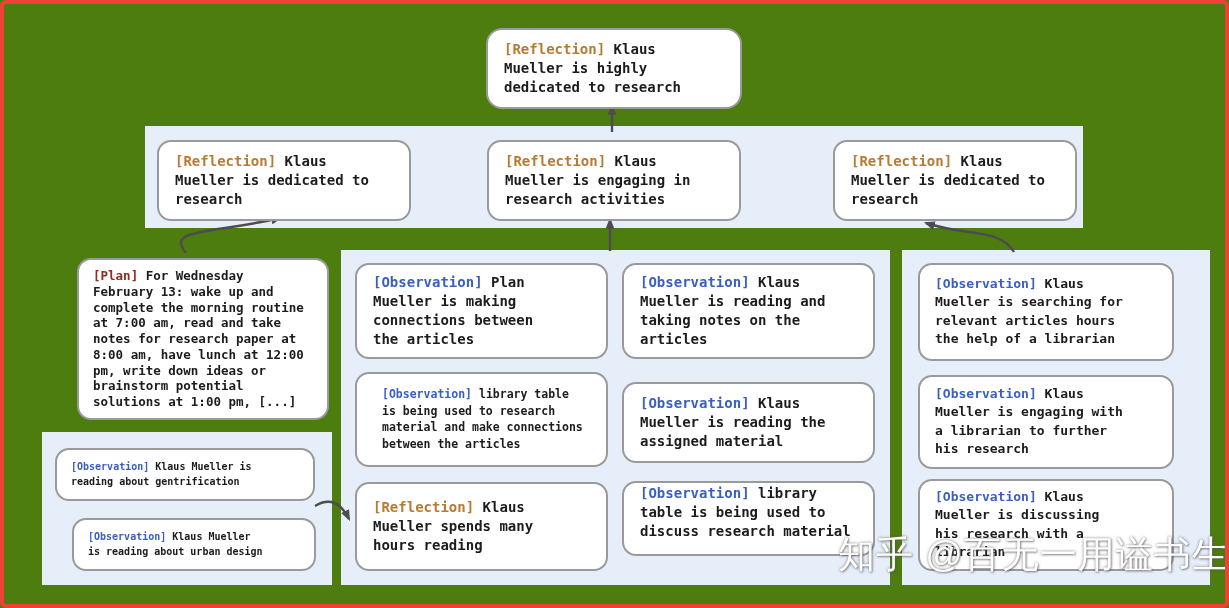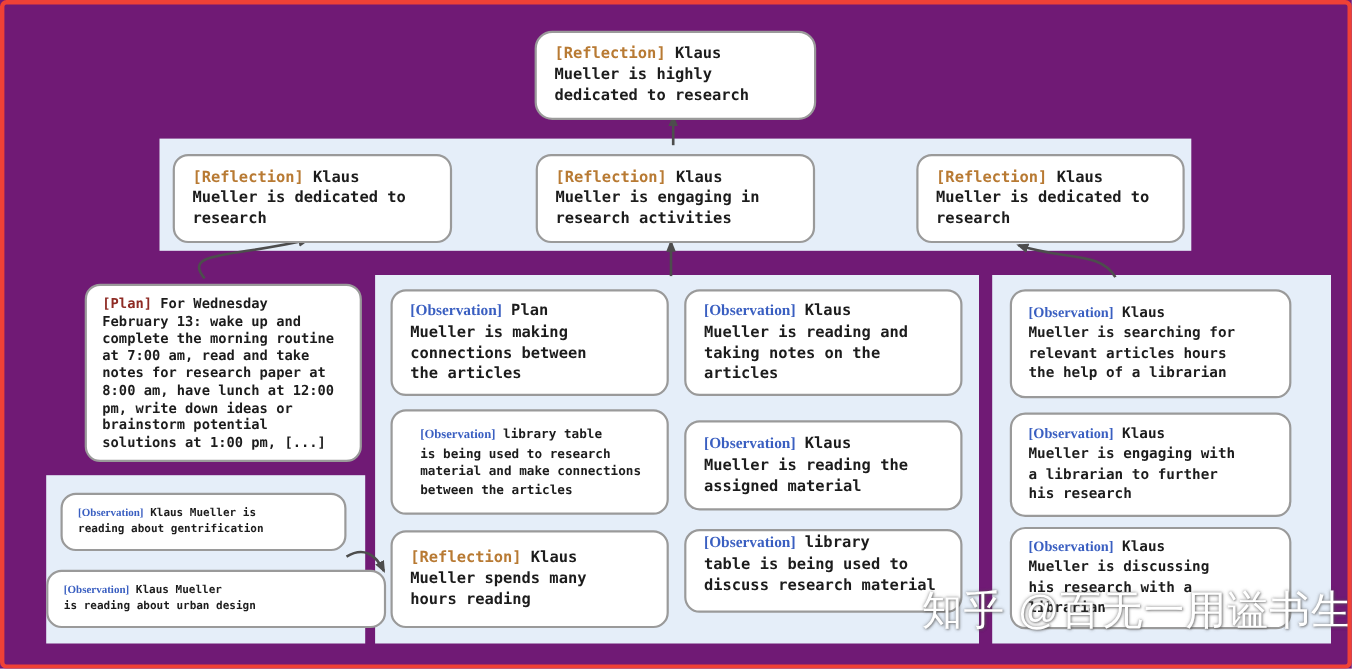--- a/index.html
+++ b/index.html
@@ -2,39 +2,39 @@
 <html style="--reflection: #b87a33; --plan: #8e2b24; --observation: #3a5fc1; --band: #e5eef9; --box-border: #9a9a9a; --arrow: #4d4d4d; --frame: #ef4136;"><head>
 <meta charset="utf-8">
 <style>
   :root{
     --reflection:#b87a33; --plan:#8e2b24; --observation:#3a5fc1;
     --band:#e5eef9; --box-border:#9a9a9a; --arrow:#4d4d4d;
     --frame:#ef4136; --text:#1c1c1c;
   }
   html,body{margin:0;padding:0;background:#ffffff;}
   .canvas{
-    position:relative; width:1229px; height:608px; background:#701a75;
+    position:relative; width:1229px; height:608px; background:#4d7c0f;
     overflow:hidden; font-family:"DejaVu Sans Mono","Liberation Mono",monospace;
   }
   .frame{
     position:absolute; inset:0; border:4px solid var(--frame);
     border-radius:6px; pointer-events:none; z-index:20;
   }
   .band{position:absolute; background:var(--band); z-index:0;}
   .arrow-layer{position:absolute; left:0; top:0; z-index:1;}
   .node{
     position:absolute; background:#ffffff; border:2px solid var(--box-border);
     border-radius:14px; color:var(--text); font-weight:bold; z-index:2;
     box-sizing:border-box;
   }
   .node .txt{white-space:pre-wrap;}
   .node .tag{font-weight:bold;}
   .tag-reflection{color:var(--reflection);}
   .tag-plan{color:var(--plan);}
-  .tag-observation{color:var(--observation);font-family:Liberation Serif, serif;}
+  .tag-observation{color:var(--observation);}
   .fs14{font-size:14px; line-height:1.35; padding:10px 16px;}
   .fs13{font-size:13px; line-height:1.42; padding:10px 15px;}
   .fs125{font-size:12.5px; line-height:1.26; padding:8px 14px;}
   .fs12{font-size:10px; line-height:1.45; padding:10px 14px;}
   .fs115{font-size:11.5px; line-height:1.45; padding:12px 16px;}
   .watermark{
     position:absolute; left:838px; top:530px; z-index:10;
     font-family:Liberation Sans, sans-serif;
     font-size:37px; letter-spacing:1px; color:#ffffff;
     text-shadow:0 0 3px rgba(90,90,90,0.75), 1px 1px 2px rgba(80,80,80,0.5);
@@ -101,21 +101,21 @@
 pm, write down ideas or
 brainstorm potential
 solutions at 1:00 pm, [...]</span>
   </div>
 
   <div class="node fs12" style="left:55px; top:448px; width:260px;">
     <span class="tag tag-observation">[Observation]</span>
     <span class="txt">Klaus Mueller is
 reading about gentrification</span>
   </div>
-  <div class="node fs12" style="left:42px; top:518px; width:309px;">
+  <div class="node fs12" style="left:72px; top:518px; width:244px;">
     <span class="tag tag-observation">[Observation]</span>
     <span class="txt">Klaus Mueller
 is reading about urban design</span>
   </div>
 
   <div class="node fs14" style="left:355px; top:263px; width:253px; padding-top:8px; padding-bottom:8px;">
     <span class="tag tag-observation">[Observation]</span>
     <span class="txt">Plan
 Mueller is making
 connections between

